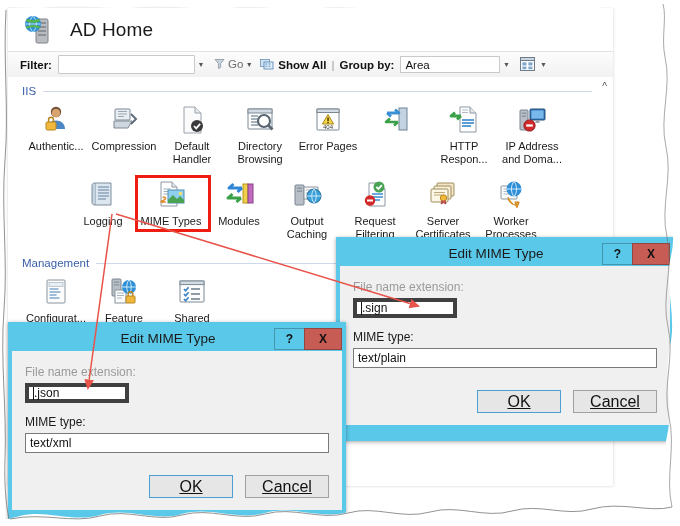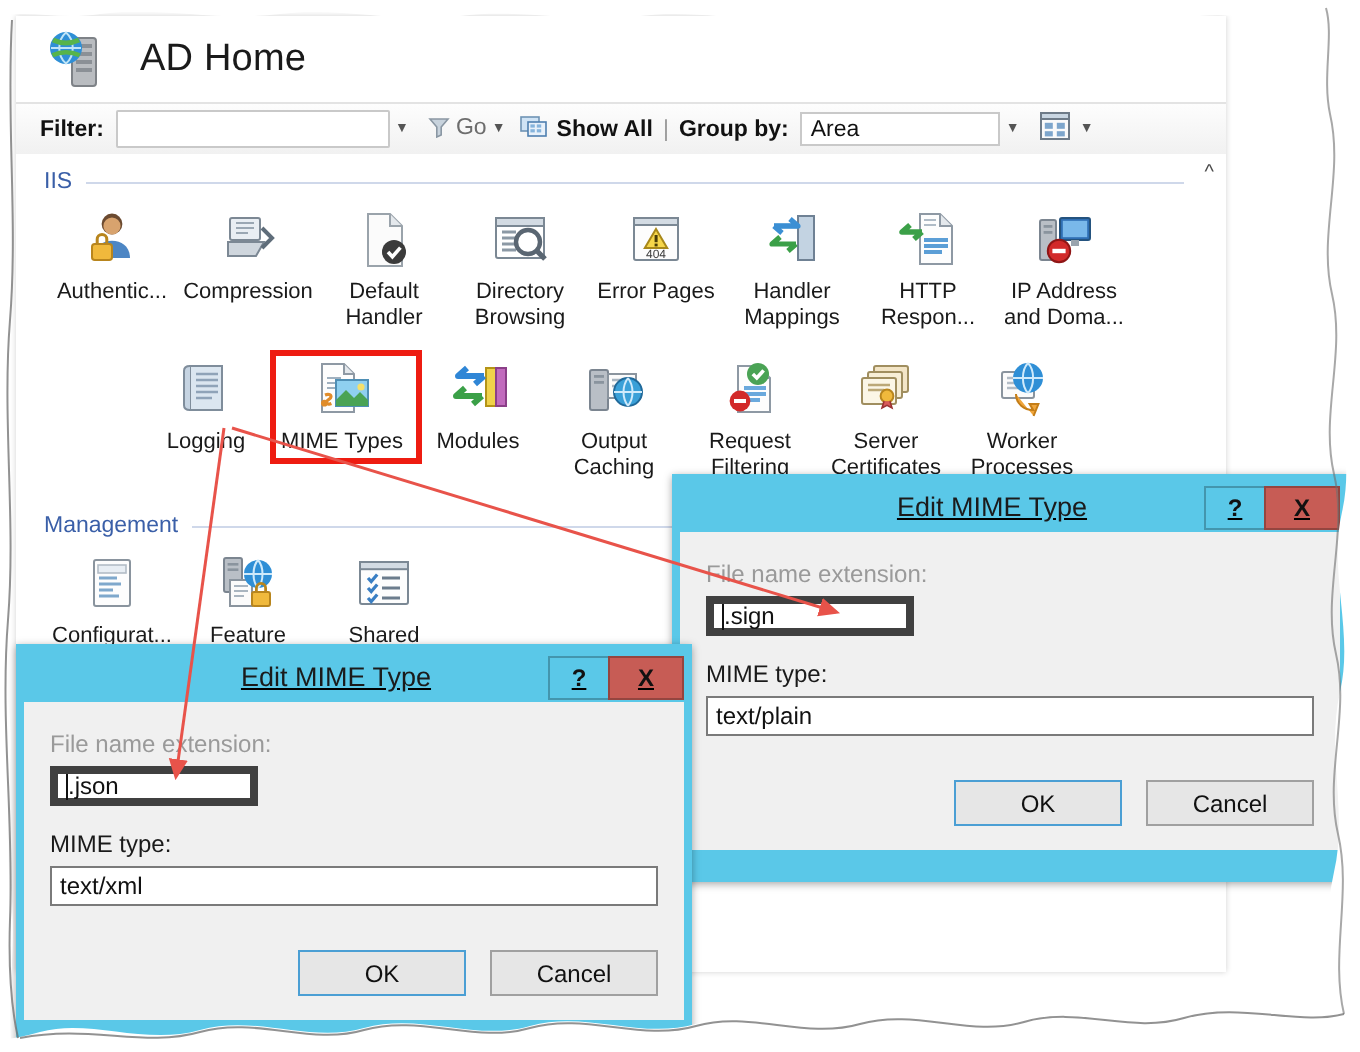--- a/index.html
+++ b/index.html
@@ -80,21 +80,20 @@
   .scroll-up{
     position:absolute;right:6px;top:4px;font-size:10px;color:#4a4a4a;
   }
 
   
   .dlg{position:absolute;background:#5ac8e8;padding:4px;box-shadow:0 1px 4px rgba(0,0,0,.35);}
   .dlg-inner{background:#f0f0f0;border:0;}
   .dlg-title{
     height:25px;display:flex;align-items:center;position:relative;
     background:#5ac8e8;
-    text-decoration:underline;
   }
   .dlg-title .t{
     flex:1;text-align:center;font-size:13.5px;color:#1b1b1b;padding-left:50px;
   }
   .tbtn{
     width:30px;height:22px;display:flex;align-items:center;justify-content:center;
     font-size:12px;font-weight:700;color:#111;border:1px solid rgba(0,0,0,.25);
     border-right:0;box-sizing:border-box;background:#5ac8e8;
   }
   .tbtn.close{background:#c75c55;color:#111;border-right:1px solid rgba(0,0,0,.25);width:38px;}
@@ -103,22 +102,23 @@
   .fld-label.on{color:#1a1a1a;}
   .txt{
     height:20px;background:#fff;border:1px solid #7a7a7a;box-sizing:border-box;
     display:flex;align-items:center;padding:0 4px;font-size:12px;color:#111;
   }
   .txt.focus{border:4px solid #404040;}
   .caret{display:inline-block;width:1px;height:13px;background:#111;margin-right:0px;}
   .btn-row{display:flex;justify-content:flex-end;gap:12px;margin-top:22px;}
   .btn{
     width:84px;height:23px;background:#e6e6e6;border:1px solid #a0a0a0;
-    display:flex;align-items:center;justify-content:center;font-size:12px;color:#111;
+    display:flex;align-items:center;justify-content:center;font-size:16px;color:#111;
     box-sizing:border-box;
+    text-decoration:underline;
   }
   .btn.def{border:1px solid #4b9fd4;}
 
   #dlg-top{left:336px;top:237px;width:330px;height:196px;}
   #dlg-top .txt.ext{width:104px;}
   #dlg-bot{left:8px;top:322px;width:330px;height:196px;}
   #dlg-bot .txt.ext{width:104px;}
 
   .arrows{position:absolute;left:0;top:0;width:680px;height:526px;pointer-events:none;z-index:40;}
 </style>
@@ -274,21 +274,20 @@
 
           <div class="cell">
             <div class="glyph">
               <svg width="34" height="34" viewBox="0 0 34 34">
                 <rect x="20" y="5" width="8" height="22" fill="#c3d3e2" stroke="#6f8194" stroke-width="1"></rect>
                 <path d="M8 10h12l-4-3.5M8 10l4 3.5" fill="none" stroke="#3b8fd4" stroke-width="2.6" stroke-linejoin="round"></path>
                 <path d="M20 10h-0M8 10h12" stroke="#3b8fd4" stroke-width="2.6"></path>
                 <path d="M19 19H7l4-3.5M19 19l-4 3.5" fill="none" stroke="#3ba048" stroke-width="2.6" stroke-linejoin="round"></path>
               </svg>
             </div>
-            <div class="cap">Handler Mappings</div>
           </div>
 
           <div class="cell">
             <div class="glyph">
               <svg width="34" height="34" viewBox="0 0 34 34">
                 <path d="M13 4h10l6 6v19H13z" fill="#fdfdfd" stroke="#8e99a4" stroke-width="1"></path>
                 <path d="M23 4v6h6" fill="#e4e8ec" stroke="#8e99a4" stroke-width="1"></path>
                 <path d="M15 7h6M15 9.5h6" stroke="#b0bcc7" stroke-width="1"></path>
                 <path d="M15 17h12M15 20h12M15 23h9" stroke="#5b9ed6" stroke-width="2"></path>
                 <path d="M14 13H4l4-3.5M14 13l-4 3.5" fill="none" stroke="#3ba048" stroke-width="2.8" stroke-linejoin="round"></path>

